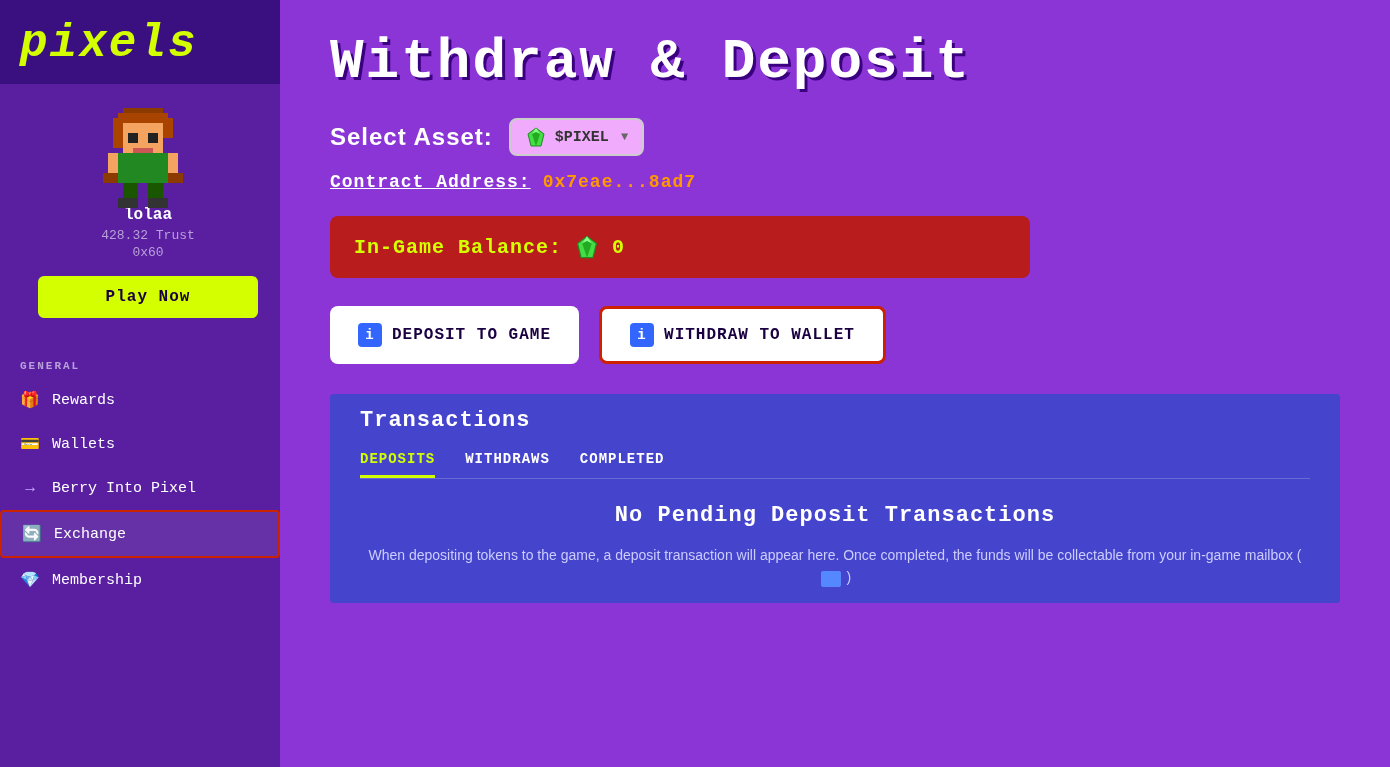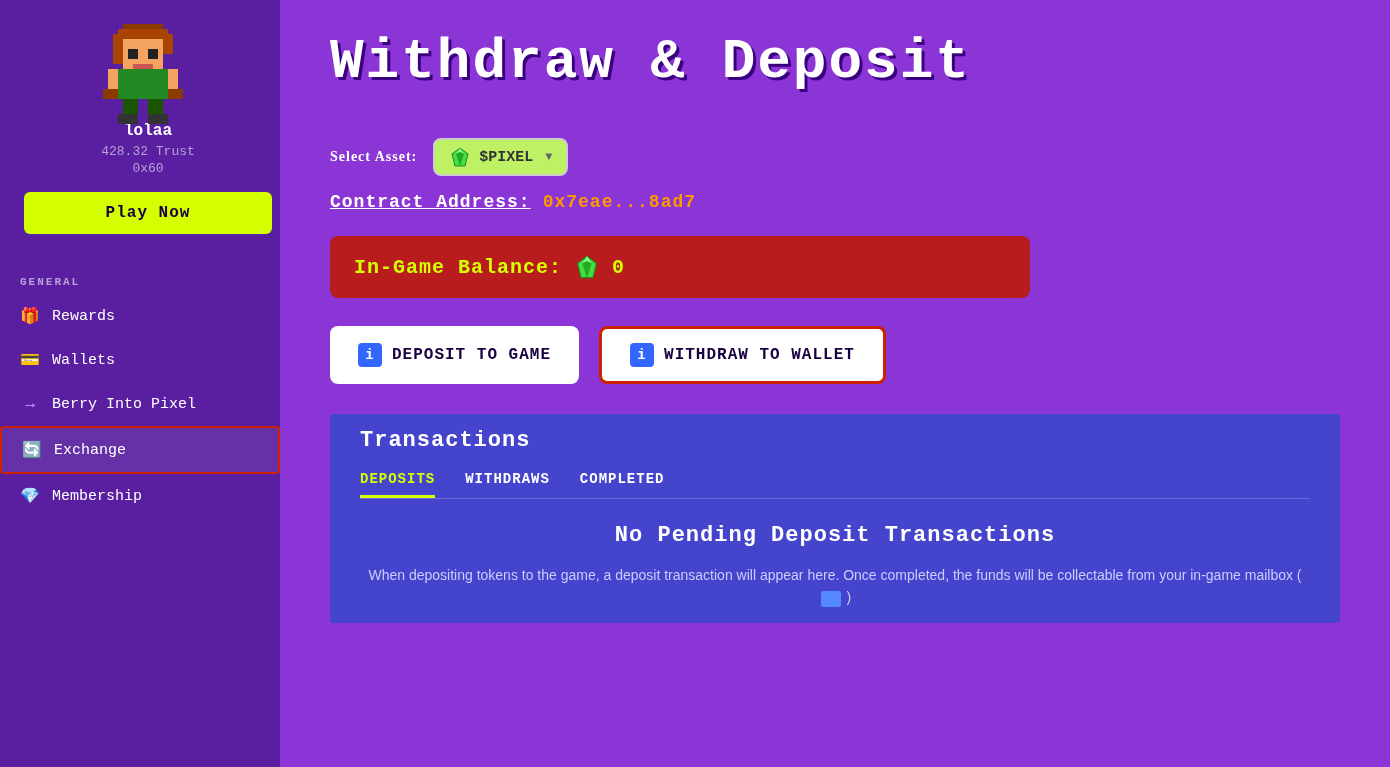--- a/index.html
+++ b/index.html
@@ -81,21 +81,21 @@
     .play-now-btn {
       background: #D4FF00;
       color: #1A0040;
       border: none;
       border-radius: 6px;
       padding: 12px 40px;
       font-size: 16px;
       font-weight: bold;
       font-family: 'Courier New', Courier, monospace;
       cursor: pointer;
-      width: 248px;
+      width: 220px;
       margin-bottom: 20px;
       letter-spacing: 1px;
     }
 
     .sidebar-section-label {
       color: #B8A0D8;
       font-size: 11px;
       font-weight: bold;
       letter-spacing: 2px;
       padding: 12px 20px 6px 20px;
@@ -138,44 +138,44 @@
       padding: 30px 50px;
       overflow-y: auto;
       height: 767px;
     }
 
     .page-title {
       font-size: 56px;
       font-weight: 900;
       color: #FFFFFF;
       text-shadow: 3px 3px 0px #3A0080;
-      margin-bottom: 44px;
+      margin-bottom: 24px;
       font-family: 'Courier New', Courier, monospace;
       letter-spacing: 2px;
     }
 
     .asset-row {
       display: flex;
       align-items: center;
       gap: 16px;
       margin-bottom: 16px;
     }
 
     .asset-label {
       color: #FFFFFF;
-      font-size: 14px;
-      font-weight: bold;
-      font-family: Liberation Serif, serif;
+      font-size: 24px;
+      font-weight: bold;
+      font-family: Liberation Sans, sans-serif;
       letter-spacing: 1px;
     }
 
     .asset-selector {
       display: flex;
       align-items: center;
-      background: #bef264;
+      background: #f0abfc;
       border-radius: 8px;
       padding: 6px 14px;
       gap: 8px;
       cursor: pointer;
       border: 2px solid #CCCCCC;
     }
 
     .gem-icon {
       width: 22px;
       height: 22px;
@@ -365,20 +365,23 @@
       margin: 0 2px;
       position: relative;
     }
 
     
   </style>
 </head>
 <body>
 
 <div class="sidebar">
+  <div class="sidebar-logo">
+    <span class="logo-text">pIxEls</span>
+  </div>
 
   <div class="avatar-section">
 
     <div class="avatar-container">
       <svg viewBox="0 0 16 20" width="80" height="100" style="image-rendering:pixelated;">
 
         <rect x="4" y="0" width="8" height="2" fill="#8B3A00"></rect>
         <rect x="3" y="1" width="10" height="3" fill="#A84400"></rect>
         <rect x="2" y="2" width="2" height="6" fill="#A84400"></rect>
         <rect x="12" y="2" width="2" height="4" fill="#A84400"></rect>

